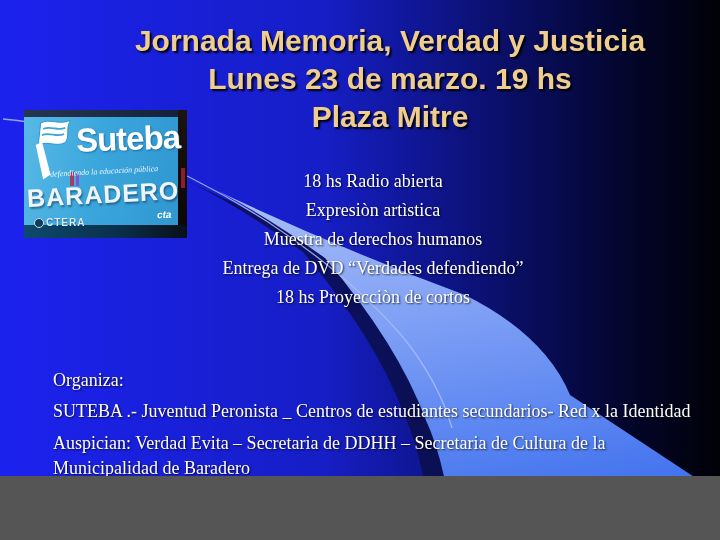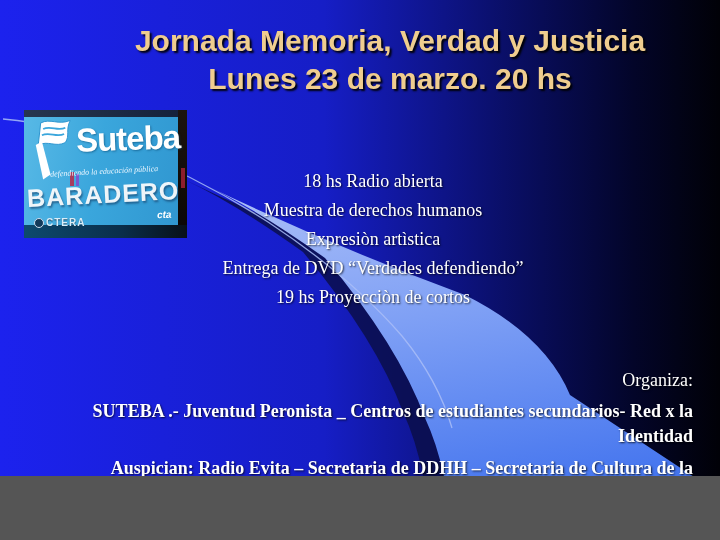--- a/index.html
+++ b/index.html
@@ -19,26 +19,26 @@
 
   
   .program-block{
     position:absolute;left:26px;top:167px;width:694px;text-align:center;
     color:#ffffff;font-size:18px;line-height:29px;
     text-shadow:1px 1px 2px rgba(0,0,0,0.75);
   }
 
   
   .footer-block{
-    position:absolute;left:53px;top:368px;width:640px;text-align:right;
+    position:absolute;left:53px;top:368px;width:640px;text-align:left;
     color:#ffffff;font-size:18px;line-height:25px;
     text-shadow:1px 1px 2px rgba(0,0,0,0.75);
   }
   .footer-block .organiza{margin:0 0 6px;}
-  .footer-block p{margin:0 0 7px;font-weight:bold;}
+  .footer-block p{margin:0 0 7px;}
 
   
   .photo{
     position:absolute;left:24px;top:110px;width:163px;height:128px;
     background:linear-gradient(100deg,#58b9e6 0%,#3aa6dc 45%,#2f95cf 100%);
     overflow:hidden;
   }
   .photo .top-dark{position:absolute;top:0;left:0;right:0;height:7px;
     background:linear-gradient(90deg,#27364f,#14203a);}
   .photo .right-strip{position:absolute;top:0;right:0;width:9px;bottom:0;
@@ -103,21 +103,22 @@
       <path id="beamShape" d="M205 185 Q330 245 465 295 Q545 335 570 395 L720 494 L720 540 L453 540 Q447 465 425 418 Q398 345 325 258 Q255 208 205 185 Z"></path>
     </defs>
     <rect width="720" height="540" fill="url(#base)"></rect>
     <use href="#beamShape" transform="translate(-22,-6)" fill="#0A0E45" opacity="0.8"></use>
     <use href="#beamShape" fill="url(#beam)"></use>
     <path d="M3 119 Q60 124 120 146 Q200 178 268 222 Q350 276 402 336 Q438 380 452 428" stroke="#A9BDF7" stroke-width="1.3" fill="none" opacity="0.85"></path>
   </svg>
 
   <div class="title-block">
     <div>Jornada Memoria, Verdad y Justicia</div>
-    <div>Lunes 23 de marzo. 20 hs</div>
+    <div>Lunes 23 de marzo. 19 hs</div>
+    <div>Plaza Mitre</div>
   </div>
 
   <div class="photo">
     <div class="top-dark"></div>
     <div class="right-strip"></div>
     <div class="right-fleck"></div>
     <div class="bottom-strip"></div>
     <div class="fleck1"></div>
     <div class="fleck2"></div>
     <svg class="flag" width="50" height="64" viewBox="0 0 40 52">
@@ -128,25 +129,25 @@
     </svg>
     <div class="suteba">Suteba</div>
     <div class="tagline">defendiendo la educación pública</div>
     <div class="baradero">BARADERO</div>
     <div class="cta">cta</div>
     <div class="ctera"><span class="dot"></span><span>CTERA</span></div>
   </div>
 
   <div class="program-block">
     <div>18 hs Radio abierta</div>
+    <div>Expresiòn artìstica</div>
     <div>Muestra de derechos humanos</div>
-    <div>Expresiòn artìstica</div>
     <div>Entrega de DVD “Verdades defendiendo”</div>
-    <div>19 hs Proyecciòn de cortos</div>
+    <div>18 hs Proyecciòn de cortos</div>
   </div>
 
   <div class="footer-block">
     <div class="organiza">Organiza:</div>
     <p>SUTEBA .- Juventud Peronista _ Centros de estudiantes secundarios- Red x la Identidad</p>
-    <p>Auspician: Radio Evita – Secretaria de DDHH – Secretaria de Cultura de la Municipalidad de Baradero</p>
+    <p>Auspician: Verdad Evita – Secretaria de DDHH – Secretaria de Cultura de la Municipalidad de Baradero</p>
   </div>
 
 </div>
 
 </body></html>

